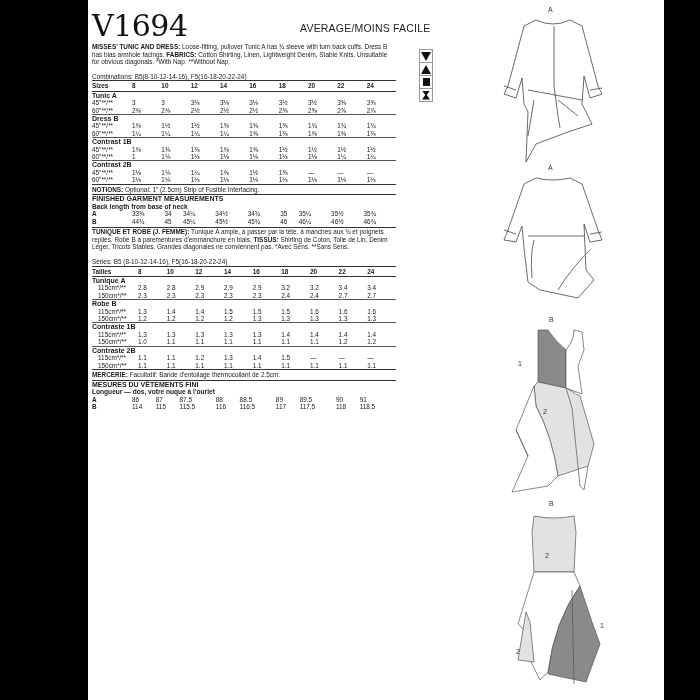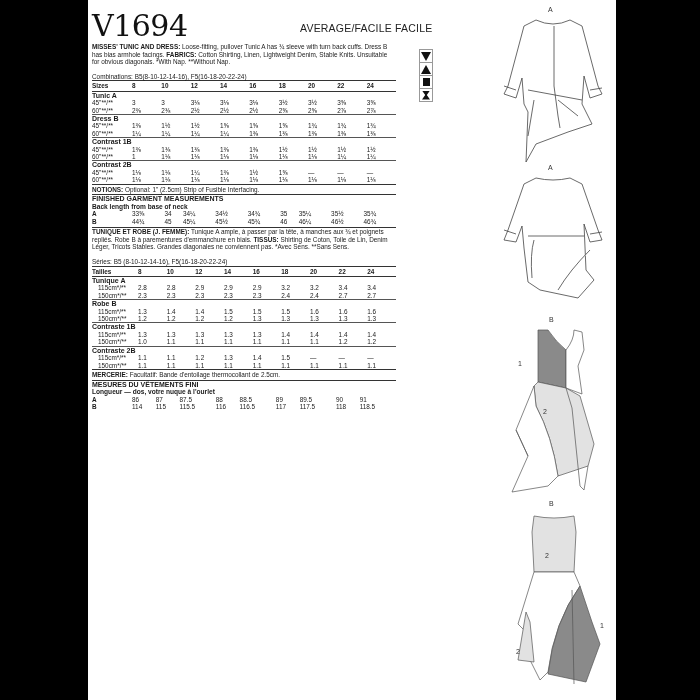--- a/index.html
+++ b/index.html
@@ -1,17 +1,17 @@
 <!DOCTYPE html>
 <html><head>
   <meta charset="utf-8">
   <style>
     html, body { margin: 0; padding: 0; background: #000; }
     body { width: 700px; height: 700px; position: relative; overflow: hidden; font-family: "Liberation Sans", sans-serif; color: #1a1a1a; }
-    .page { position: absolute; left: 88px; top: 0; width: 528px; height: 700px; background: #fff; }
+    .page { position: absolute; left: 88px; top: 0; width: 528px; height: 700px; background: #fff; padding-left: 48px; }
     .title { position: absolute; left: 4px; top: 8px; font-family: "DejaVu Serif", "Liberation Serif", serif; font-size: 30px; letter-spacing: -0.5px; color: #111; }
     .level { position: absolute; left: 212px; top: 22px; font-size: 10.5px; color: #222; letter-spacing: 0.2px; }
     .col { position: absolute; left: 4px; top: 43px; width: 304px; font-size: 6.4px; line-height: 7.6px; }
     .col p { margin: 0; }
     .col b { font-weight: bold; }
     .desc { margin-bottom: 7px !important; }
     .combo { margin-top: 2px; }
     table { border-collapse: collapse; width: 100%; font-size: 6.4px; line-height: 7.4px; }
     td { padding: 0; text-align: left; white-space: nowrap; }
     td.lbl { width: 40px; }
@@ -30,21 +30,21 @@
     .sq { width: 7px; height: 8px; background: #111; }
     .hourglass { width: 8px; height: 9px; background: #111; clip-path: polygon(0 0,100% 0,60% 50%,100% 100%,0 100%,40% 50%); }
     .illo { position: absolute; }
     .illo-label { position: absolute; font-size: 7px; color: #333; }
   </style>
 </head>
 <body>
 
 <div class="page">
   <div class="title">V1694</div>
-  <div class="level">AVERAGE/FACILE FACILE</div>
+  <div class="level">AVERAGE/MOINS FACILE</div>
 
   <div class="icons">
     <div>
         <span class="tri-down"></span>
       </div>
     <div>
         <span class="tri-up"></span>
       </div>
     <div>
         <span class="sq"></span>

